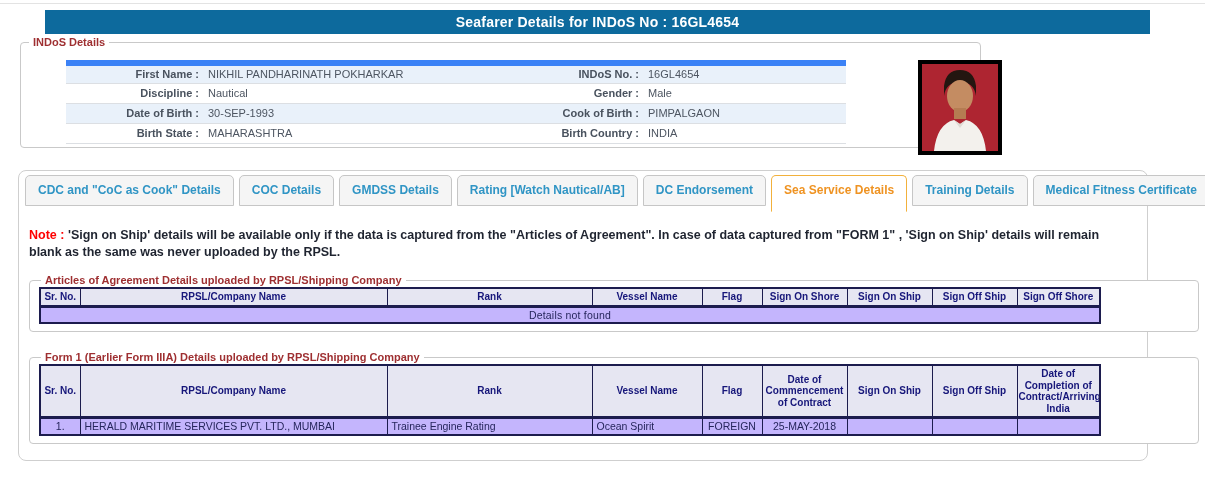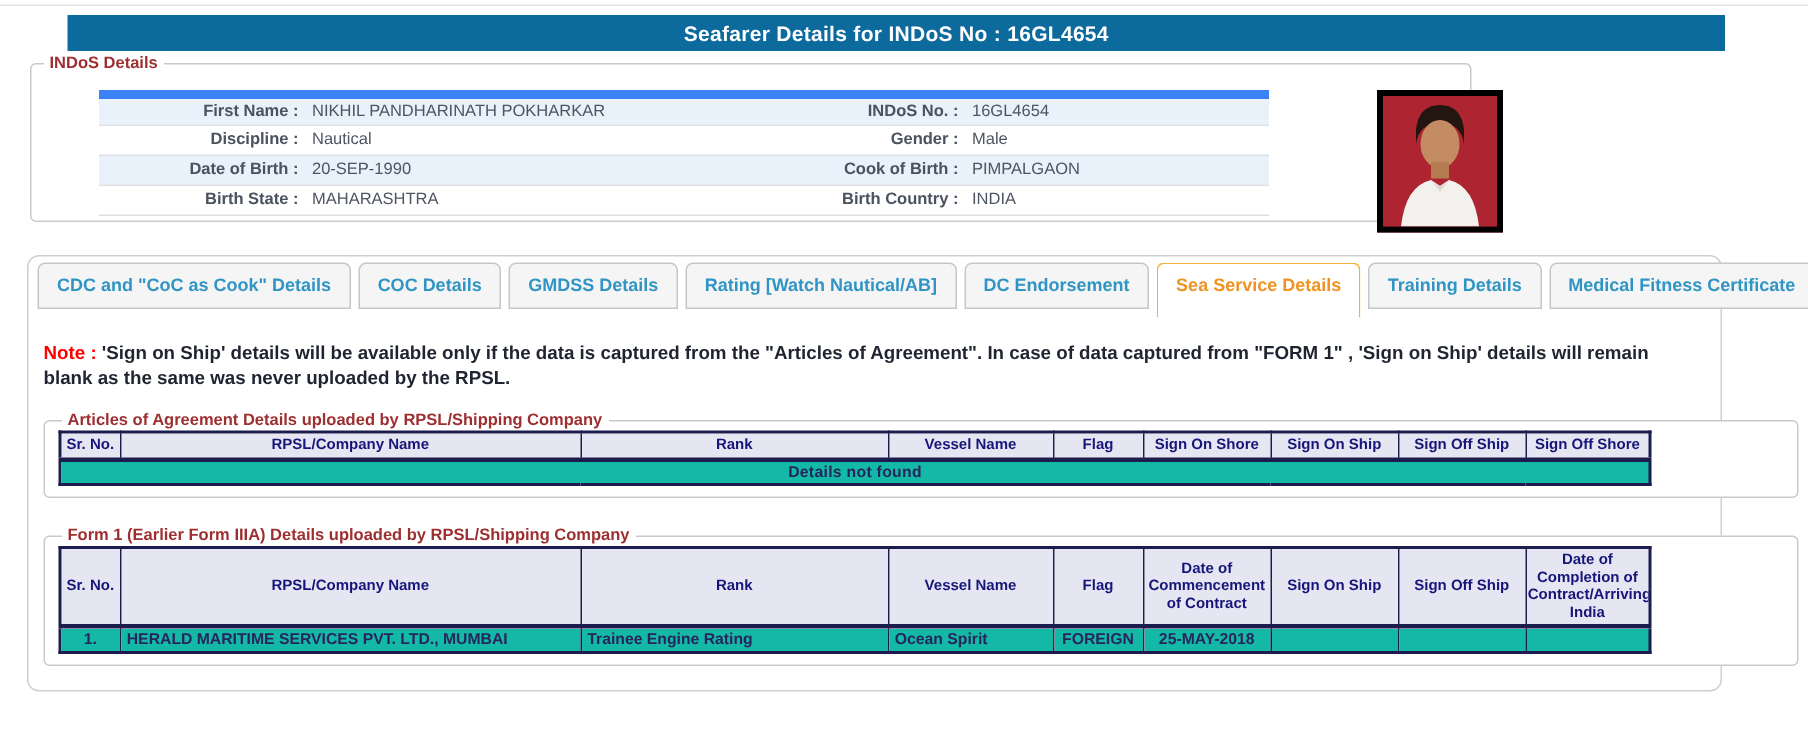--- a/index.html
+++ b/index.html
@@ -55,21 +55,21 @@
   
   .tbl-fs { margin: 2px 0 0 10px; width: 1170px; padding: 0 0 7px 9px; background: #fff; }
   .tbl-fs + .tbl-fs { margin-top: 19px; }
   .tbl-fs legend { margin-left: 2px; }
   table.data { border-collapse: collapse; table-layout: fixed; width: 1060px;
     border: 2px solid #1c1c4e; margin-top: 1px; }
   table.data th, table.data td { border: 1px solid #1c1c4e; overflow: hidden; }
   table.data thead tr { border-bottom: 3px solid #1c1c4e; }
   table.data th { background: #e6e6f2; color: #16167a; font-size: 10px; font-weight: bold;
     text-align: center; padding: 2px 1px; line-height: 1.15; }
-  table.data td { background: #14b8a6; color: #26265c; font-size: 10.5px; font-weight: bold;
+  table.data td { background: #c4b5fd; color: #26265c; font-size: 10.5px; font-weight: normal;
     padding: 0 4px; height: 17px; white-space: nowrap; }
   td.ctr { text-align: center; }
   td.empty-msg { color: #e60000; text-align: center; font-size: 11.5px; letter-spacing: .2px; }
   .w-sr { width: 40px; } .w-co { width: 307px; } .w-rk { width: 205px; } .w-vn { width: 110px; }
   .w-fl { width: 60px; } .w-a { width: 85px; } .w-b { width: 85px; } .w-c { width: 85px; } .w-d { width: 83px; }
 </style>
 </head>
 <body>
 
 <div class="topline"></div>
@@ -87,21 +87,21 @@
       <td class="val c4">16GL4654</td>
     </tr>
     <tr>
       <td class="lbl c1">Discipline :</td>
       <td class="val c2">Nautical</td>
       <td class="lbl c3">Gender :</td>
       <td class="val c4">Male</td>
     </tr>
     <tr class="alt">
       <td class="lbl c1">Date of Birth :</td>
-      <td class="val c2">20-SEP-1990</td>
+      <td class="val c2">30-SEP-1993</td>
       <td class="lbl c3">Cook of Birth :</td>
       <td class="val c4">PIMPALGAON</td>
     </tr>
     <tr>
       <td class="lbl c1">Birth State :</td>
       <td class="val c2">MAHARASHTRA</td>
       <td class="lbl c3">Birth Country :</td>
       <td class="val c4">INDIA</td>
     </tr>
   </tbody>

